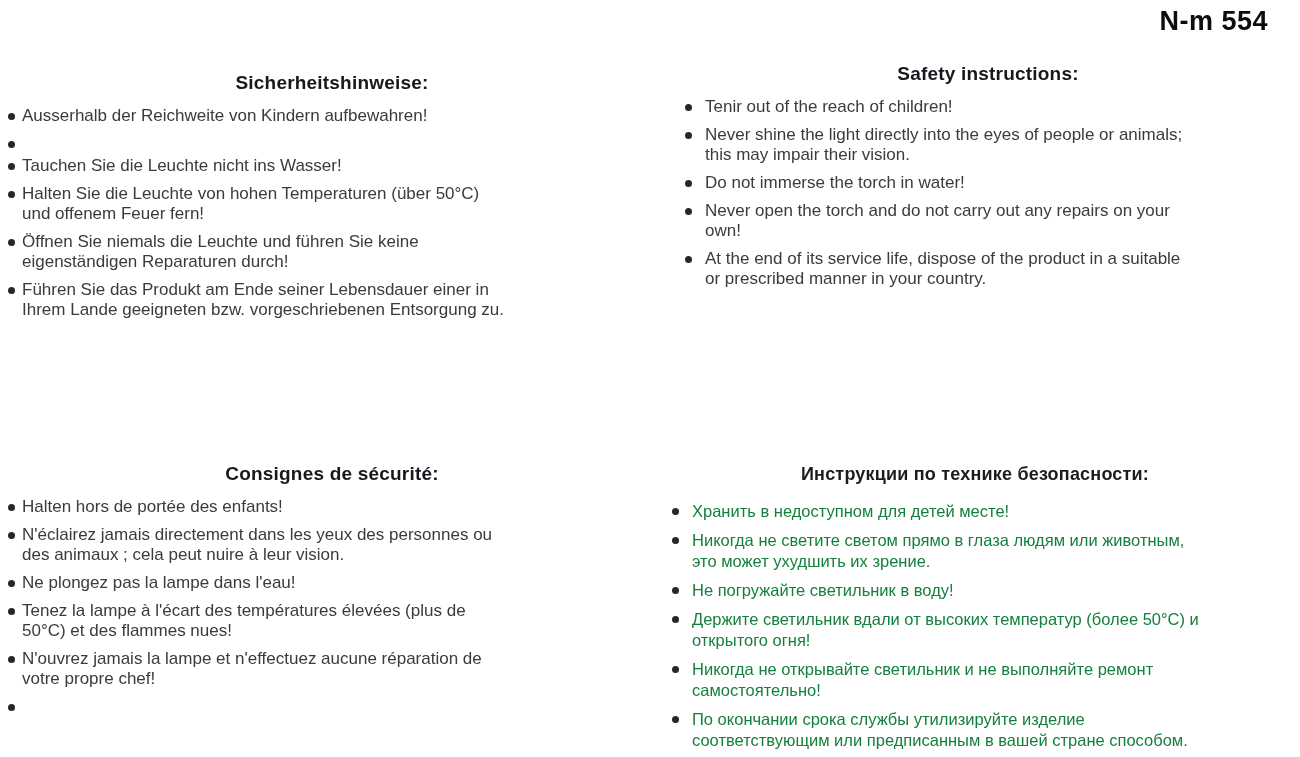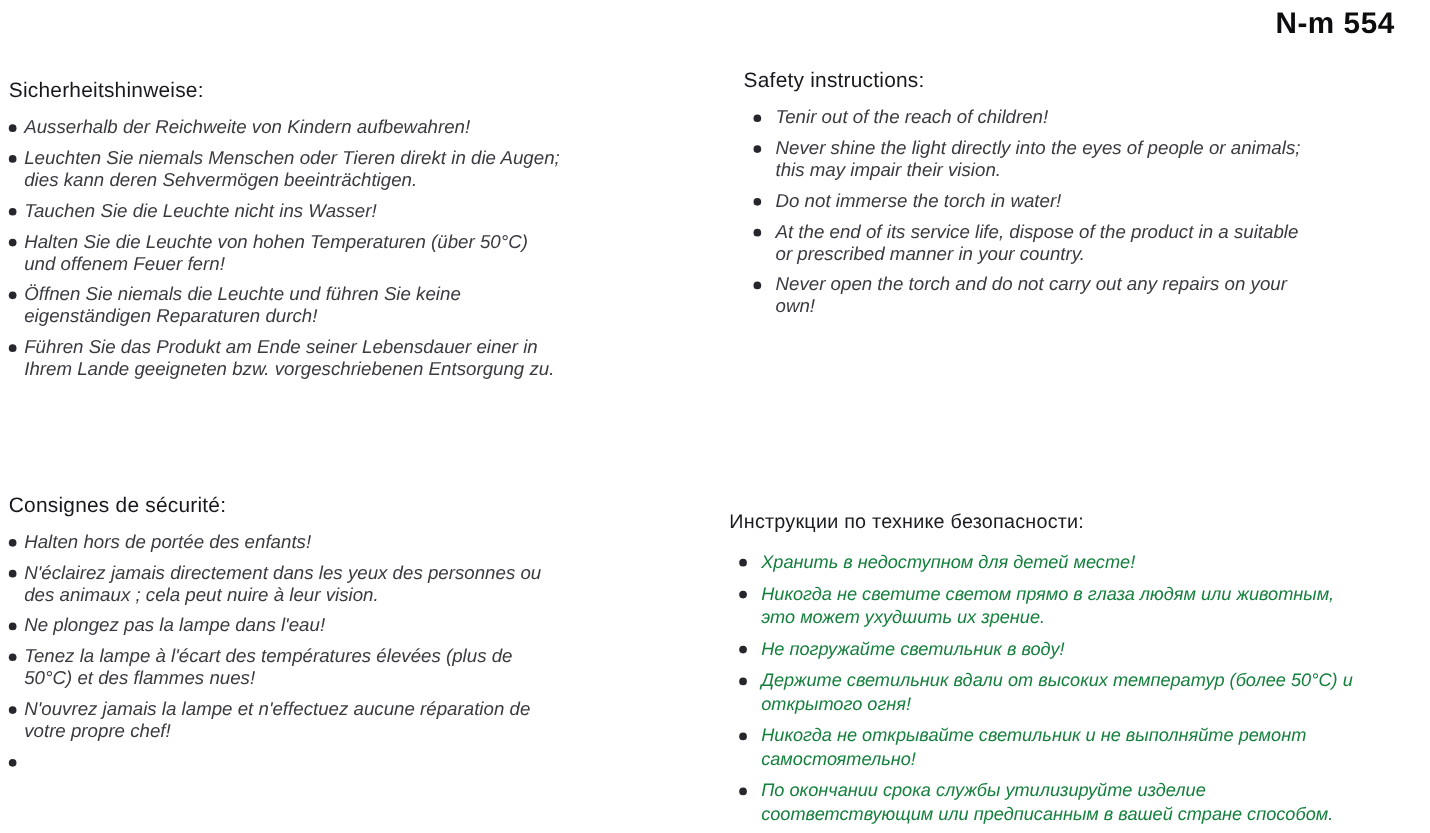--- a/index.html
+++ b/index.html
@@ -22,48 +22,48 @@
     font-weight: bold;
     color: #0d0d10;
     letter-spacing: 0.5px;
   }
   .section {
     position: absolute;
   }
   .section-heading {
     margin: 0 0 12px 0;
     font-size: 19px;
-    font-weight: normal;
+    font-weight: bold;
     color: #17171d;
     letter-spacing: 0.2px;
+    text-align: center;
   }
   .list-item {
     display: flex;
     align-items: flex-start;
     margin-bottom: 8px;
   }
   .bullet {
     flex: 0 0 auto;
     width: 7px;
     height: 7px;
     border-radius: 50%;
     background: #26262c;
     margin-top: 7px;
   }
   .item-text {
     white-space: pre-line;
     font-size: 17px;
     line-height: 20px;
     color: #3a3a41;
-    font-style: italic;
   }
   
   .sec-de, .sec-fr { left: 8px;  width: 648px; }
   .sec-de { top: 72px; }
-  .sec-fr { top: 449px; }
+  .sec-fr { top: 463px; }
   .sec-de .bullet, .sec-fr .bullet { margin-right: 7px; }
 
   
   .sec-en, .sec-ru { width: 624px; }
   .sec-en { left: 676px; top: 63px; }
   .sec-ru { left: 663px; top: 464px; }
   .sec-en .bullet, .sec-ru .bullet { margin-left: 9px; margin-right: 13px; }
 
   
   .sec-ru .section-heading { font-size: 18px; margin-bottom: 16px; color: #1b1b20; }
@@ -75,22 +75,20 @@
 <div class="product-code">N-m 554</div>
 
 <div class="section sec-de">
   <h2 class="section-heading">Sicherheitshinweise:</h2>
   <div class="list-item">
     <span class="bullet"></span>
     <span class="item-text">Ausserhalb der Reichweite von Kindern aufbewahren!</span>
   </div>
   <div class="list-item">
     <span class="bullet"></span>
-    <span class="item-text">Leuchten Sie niemals Menschen oder Tieren direkt in die Augen;
-dies kann deren Sehvermögen beeinträchtigen.</span>
   </div>
   <div class="list-item">
     <span class="bullet"></span>
     <span class="item-text">Tauchen Sie die Leuchte nicht ins Wasser!</span>
   </div>
   <div class="list-item">
     <span class="bullet"></span>
     <span class="item-text">Halten Sie die Leuchte von hohen Temperaturen (über 50°C)
 und offenem Feuer fern!</span>
   </div>
@@ -116,27 +114,27 @@
     <span class="bullet"></span>
     <span class="item-text">Never shine the light directly into the eyes of people or animals;
 this may impair their vision.</span>
   </div>
   <div class="list-item">
     <span class="bullet"></span>
     <span class="item-text">Do not immerse the torch in water!</span>
   </div>
   <div class="list-item">
     <span class="bullet"></span>
-    <span class="item-text">At the end of its service life, dispose of the product in a suitable
-or prescribed manner in your country.</span>
+    <span class="item-text">Never open the torch and do not carry out any repairs on your
+own!</span>
   </div>
   <div class="list-item">
     <span class="bullet"></span>
-    <span class="item-text">Never open the torch and do not carry out any repairs on your
-own!</span>
+    <span class="item-text">At the end of its service life, dispose of the product in a suitable
+or prescribed manner in your country.</span>
   </div>
 </div>
 
 <div class="section sec-fr">
   <h2 class="section-heading">Consignes de sécurité:</h2>
   <div class="list-item">
     <span class="bullet"></span>
     <span class="item-text">Halten hors de portée des enfants!</span>
   </div>
   <div class="list-item">

